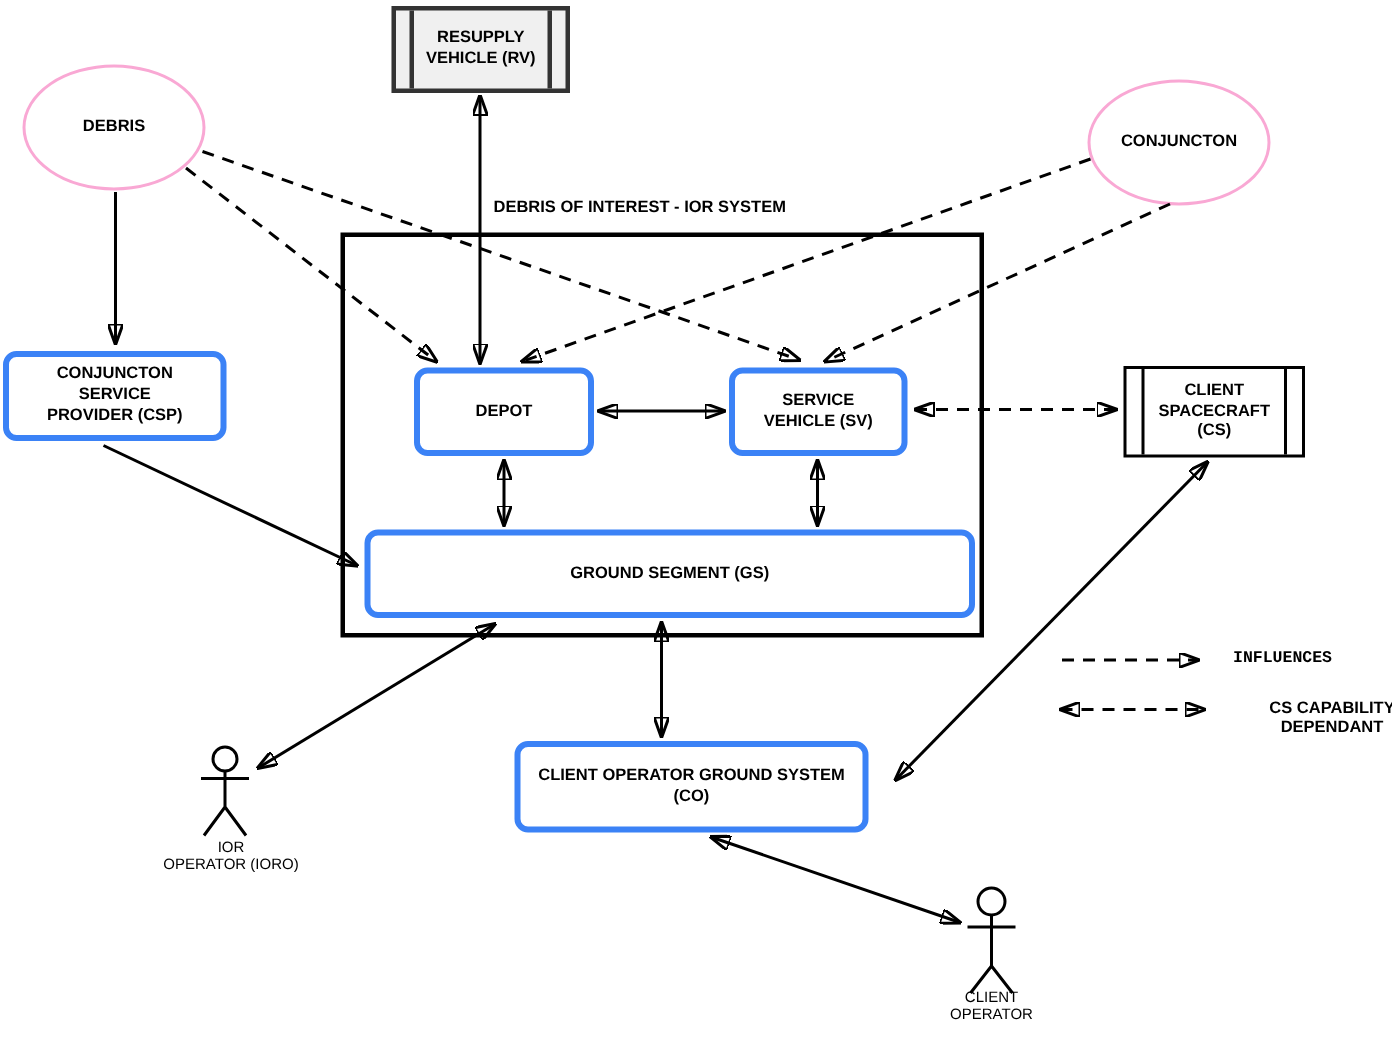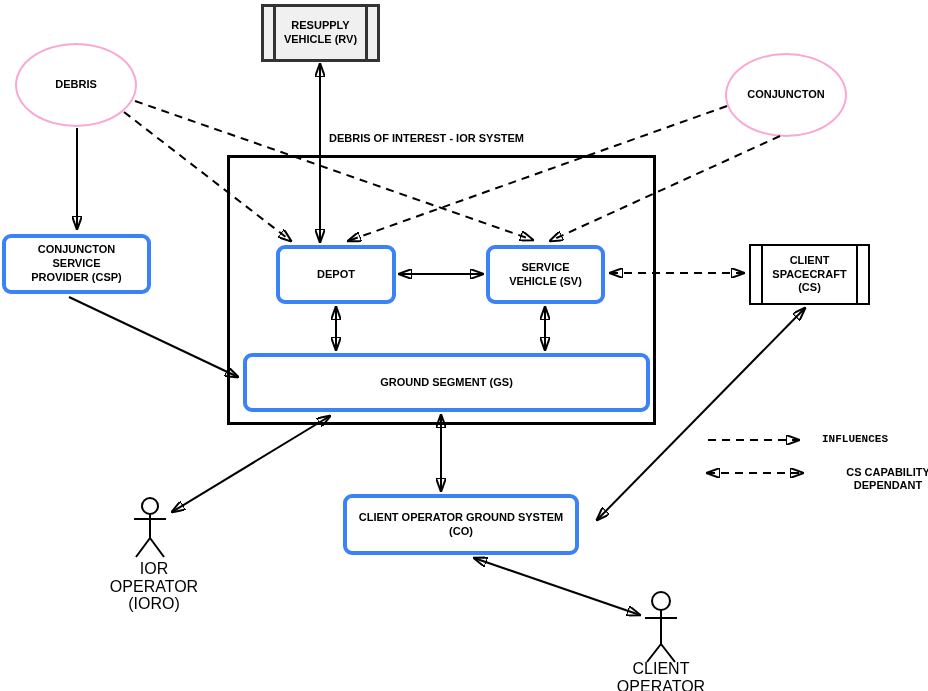--- a/index.html
+++ b/index.html
@@ -61,21 +61,21 @@
     background: #fff;
   }
   .title-label {
     position: absolute;
     font-size: 11px;
     font-weight: bold;
     white-space: nowrap;
   }
   .actor-label {
     position: absolute;
-    font-size: 16px;
+    font-size: 10px;
     font-weight: normal;
     text-align: center;
     line-height: 1.1;
     white-space: pre-line;
   }
   .legend-label {
     position: absolute;
     font-size: 11px;
     font-weight: bold;
     text-align: center;

